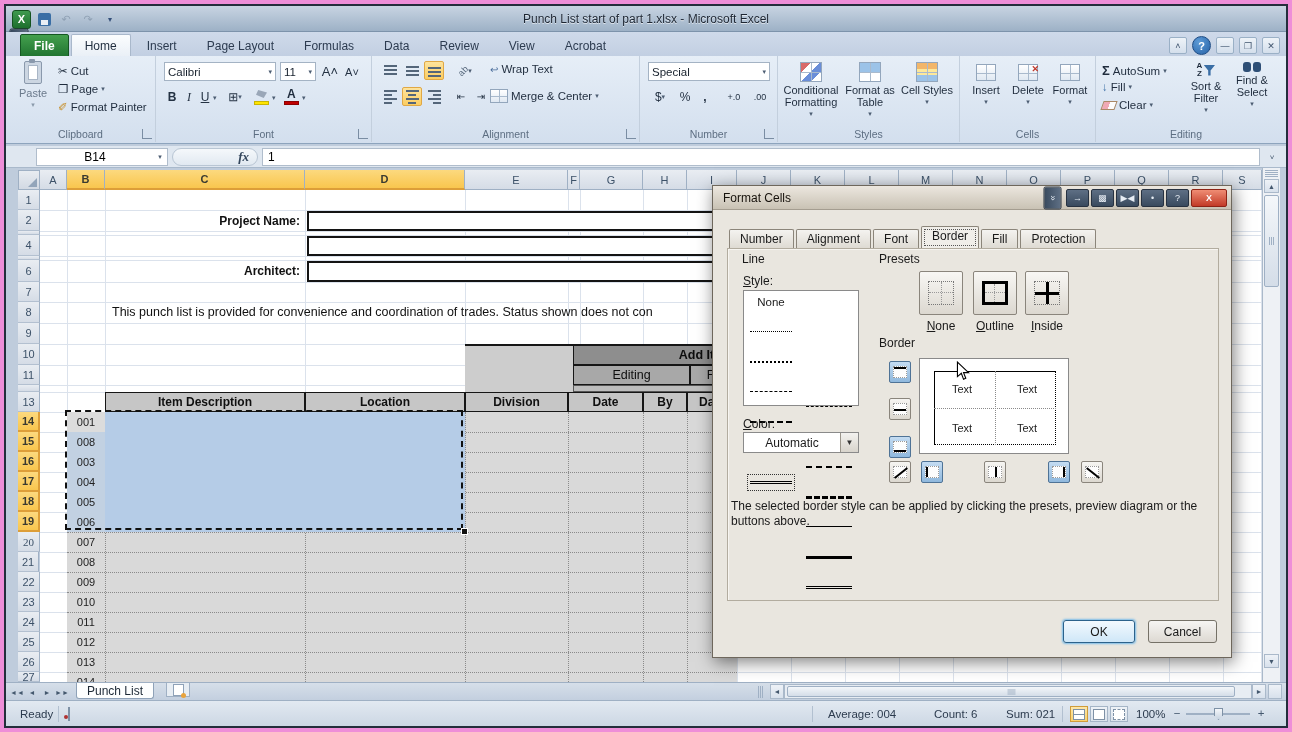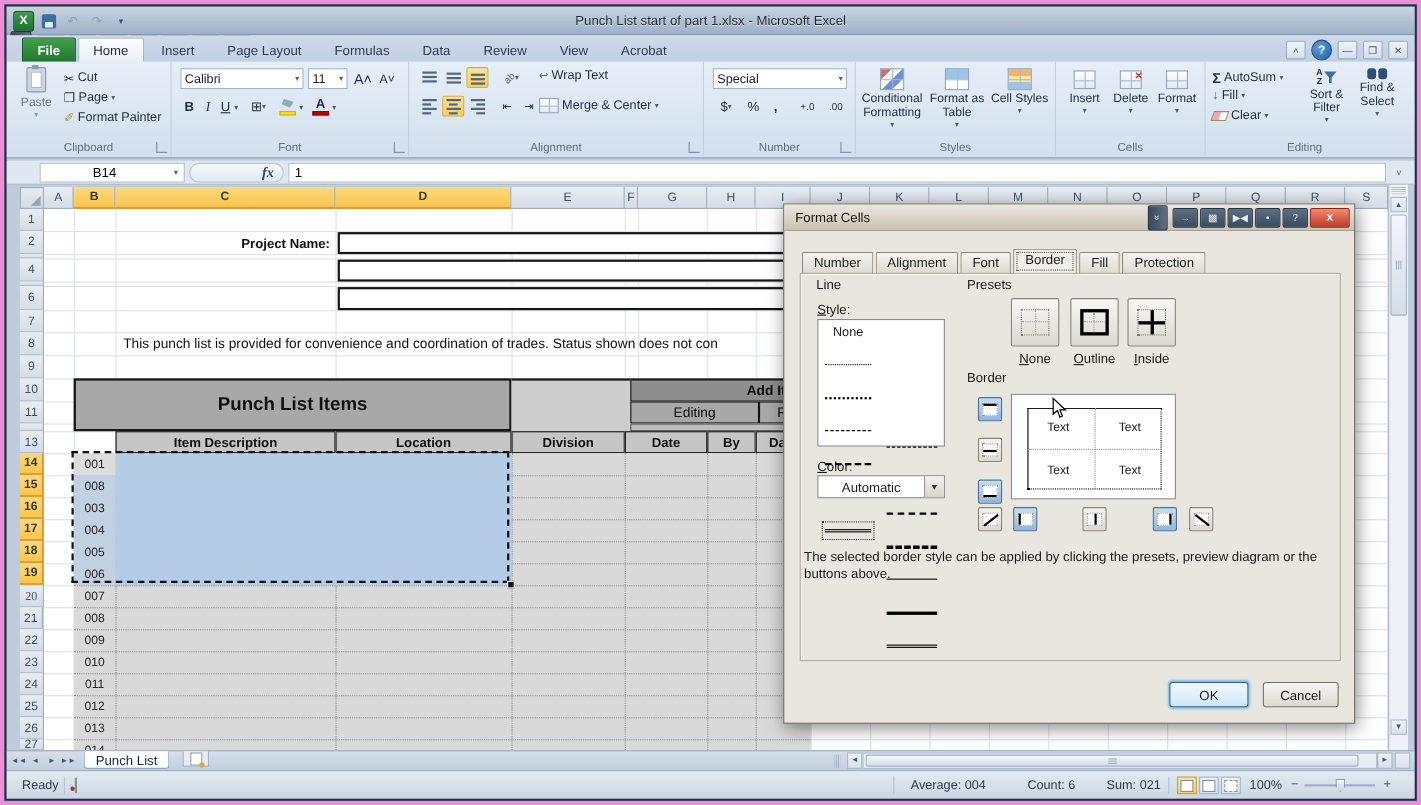--- a/index.html
+++ b/index.html
@@ -491,23 +491,23 @@
         <div class="a hline" style="top: 402px; left: 0px;"></div>
         <div class="a hline" style="top: 422px; left: 0px;"></div>
         <div class="a hline" style="top: 442px; left: 0px;"></div>
         <div class="a hline" style="top: 462px; left: 0px;"></div>
         <div class="a hline" style="top: 482px; left: 0px;"></div>
       </div>
   <div class="a" id="overlays" style="left:0;top:0;width:1280px;height:720px;pointer-events:none;">
         <div class="a formlabel" style="left: 99px; top: 204px; width: 200px; height: 21px;">Project Name:</div>
         <div class="a formbox" style="left: 301px; top: 205px; width: 798px; height: 20px;"></div>
         <div class="a formbox" style="left: 301px; top: 230px; width: 798px; height: 20px;"></div>
+        <div class="a formlabel" style="left: 99px; top: 254px; width: 200px; height: 22px;">Architect:</div>
         <div class="a formbox" style="left: 301px; top: 255px; width: 798px; height: 21px;"></div>
         <div class="a" style="left: 106px; top: 296px; width: 600px; height: 21px; overflow: hidden; white-space: nowrap; font-size: 12.5px; line-height: 21px; color: rgb(17, 17, 17);">This punch list is provided for convenience and coordination of trades. Status shown does not con</div>
-        <div class="a punch-title" style="left: 61px; top: 338px; width: 398px; height: 48px;">Punch List Items</div>
         <div class="a" style="left: 459px; top: 338px; width: 108px; height: 48px; background: rgb(205, 205, 205); border-top: 2px solid rgb(22, 22, 22);"></div>
         <div class="a" style="left: 567px; top: 338px; width: 272px; height: 21px; background: rgb(142, 142, 142); border-width: 2px 1px 1px; border-style: solid; border-color: rgb(22, 22, 22); border-image: initial; display: flex; align-items: center; justify-content: center; font-weight: bold; font-size: 12.5px; color: rgb(13, 13, 13);">Add Items</div>
         <div class="a" style="left: 567px; top: 359px; width: 117px; height: 20px; background: rgb(168, 168, 168); border: 1px solid rgb(22, 22, 22); display: flex; align-items: center; justify-content: center; font-size: 12.5px; color: rgb(13, 13, 13);">Editing</div>
         <div class="a" style="left: 684px; top: 359px; width: 64px; height: 20px; background: rgb(168, 168, 168); border: 1px solid rgb(22, 22, 22); display: flex; align-items: center; justify-content: center; font-size: 12.5px; color: rgb(13, 13, 13);">Fixed</div>
         <div class="a" style="left: 567px; top: 379px; width: 272px; height: 7px; background: rgb(189, 189, 189); border: 1px solid rgb(85, 85, 85);"></div>
         <div class="a tbl-head" style="left: 61px; top: 386px; width: 38px; height: 20px; margin-top: 48px;">No.</div>
         <div class="a tbl-head" style="left: 99px; top: 386px; width: 200px; height: 20px;">Item Description</div>
         <div class="a tbl-head" style="left: 299px; top: 386px; width: 160px; height: 20px;">Location</div>
         <div class="a tbl-head" style="left: 459px; top: 386px; width: 103px; height: 20px;">Division</div>
         <div class="a tbl-head" style="left: 562px; top: 386px; width: 75px; height: 20px;">Date</div>

